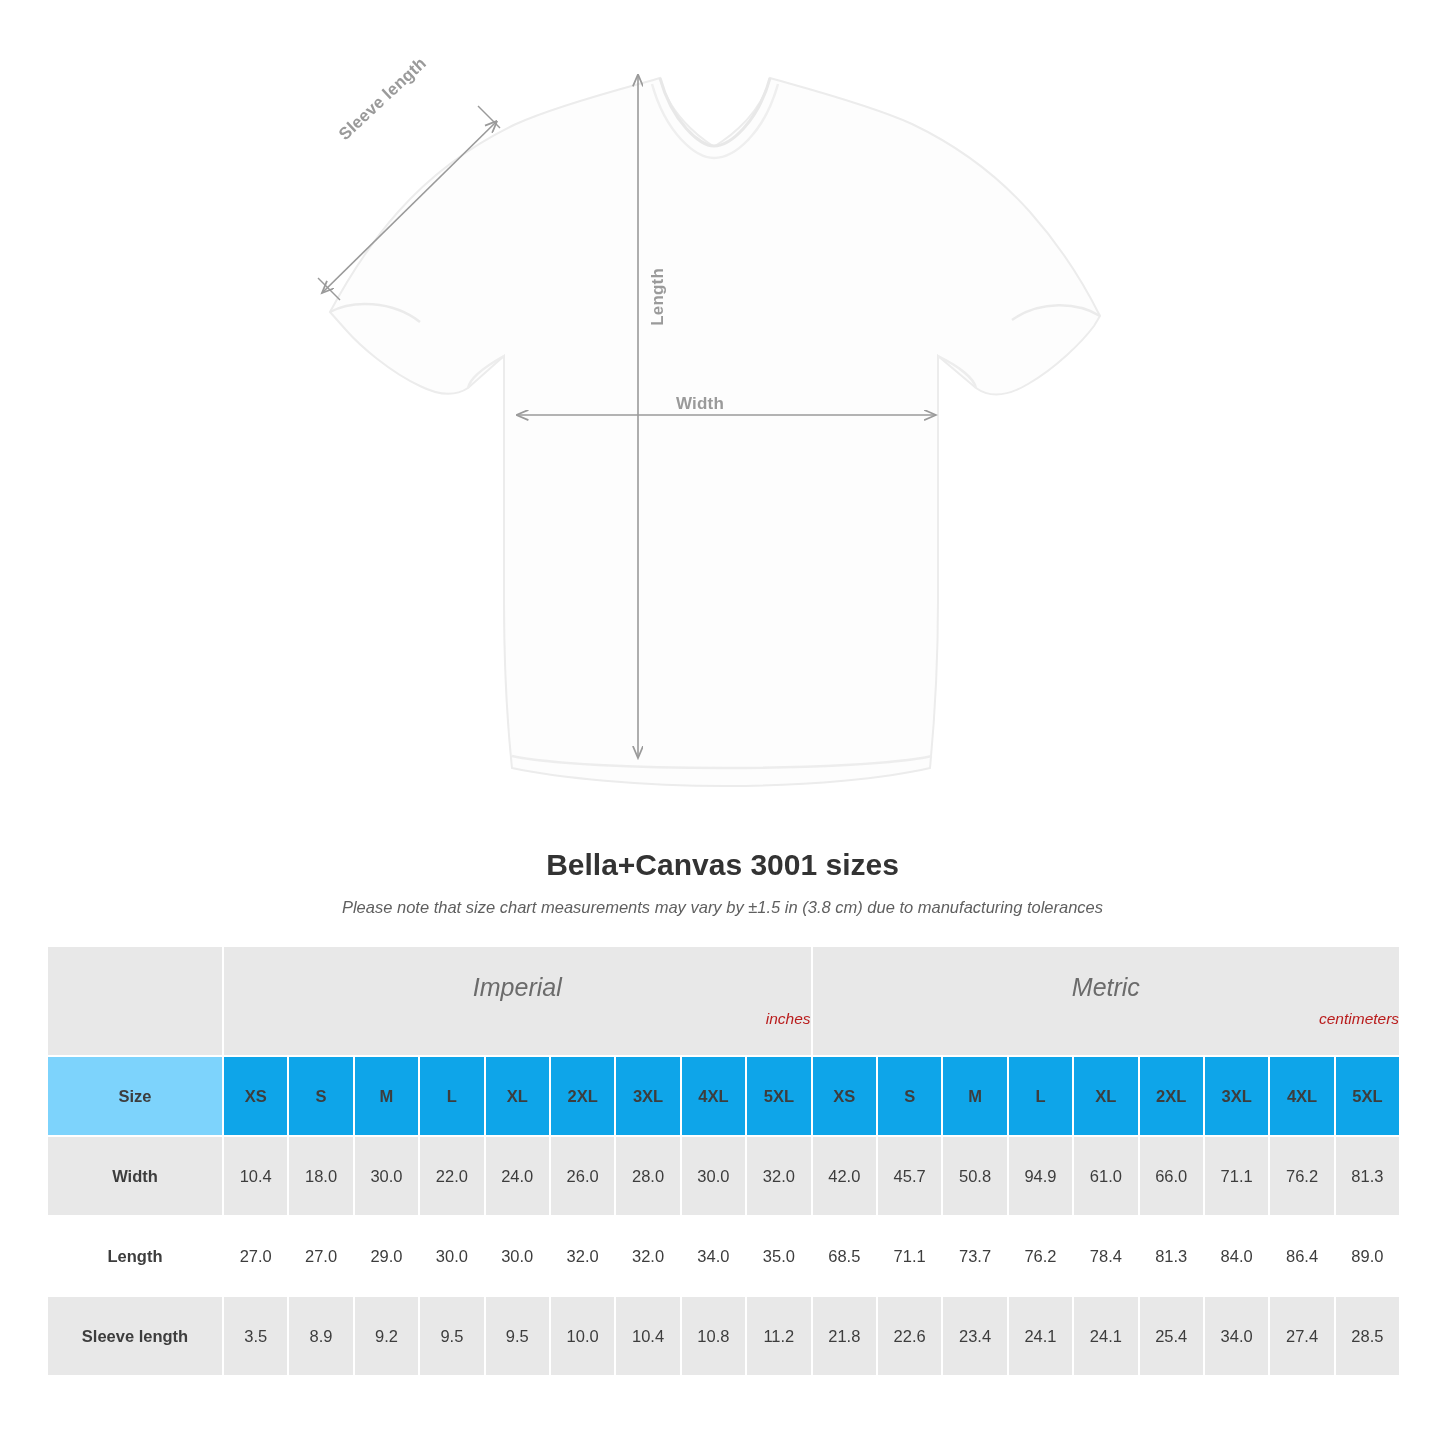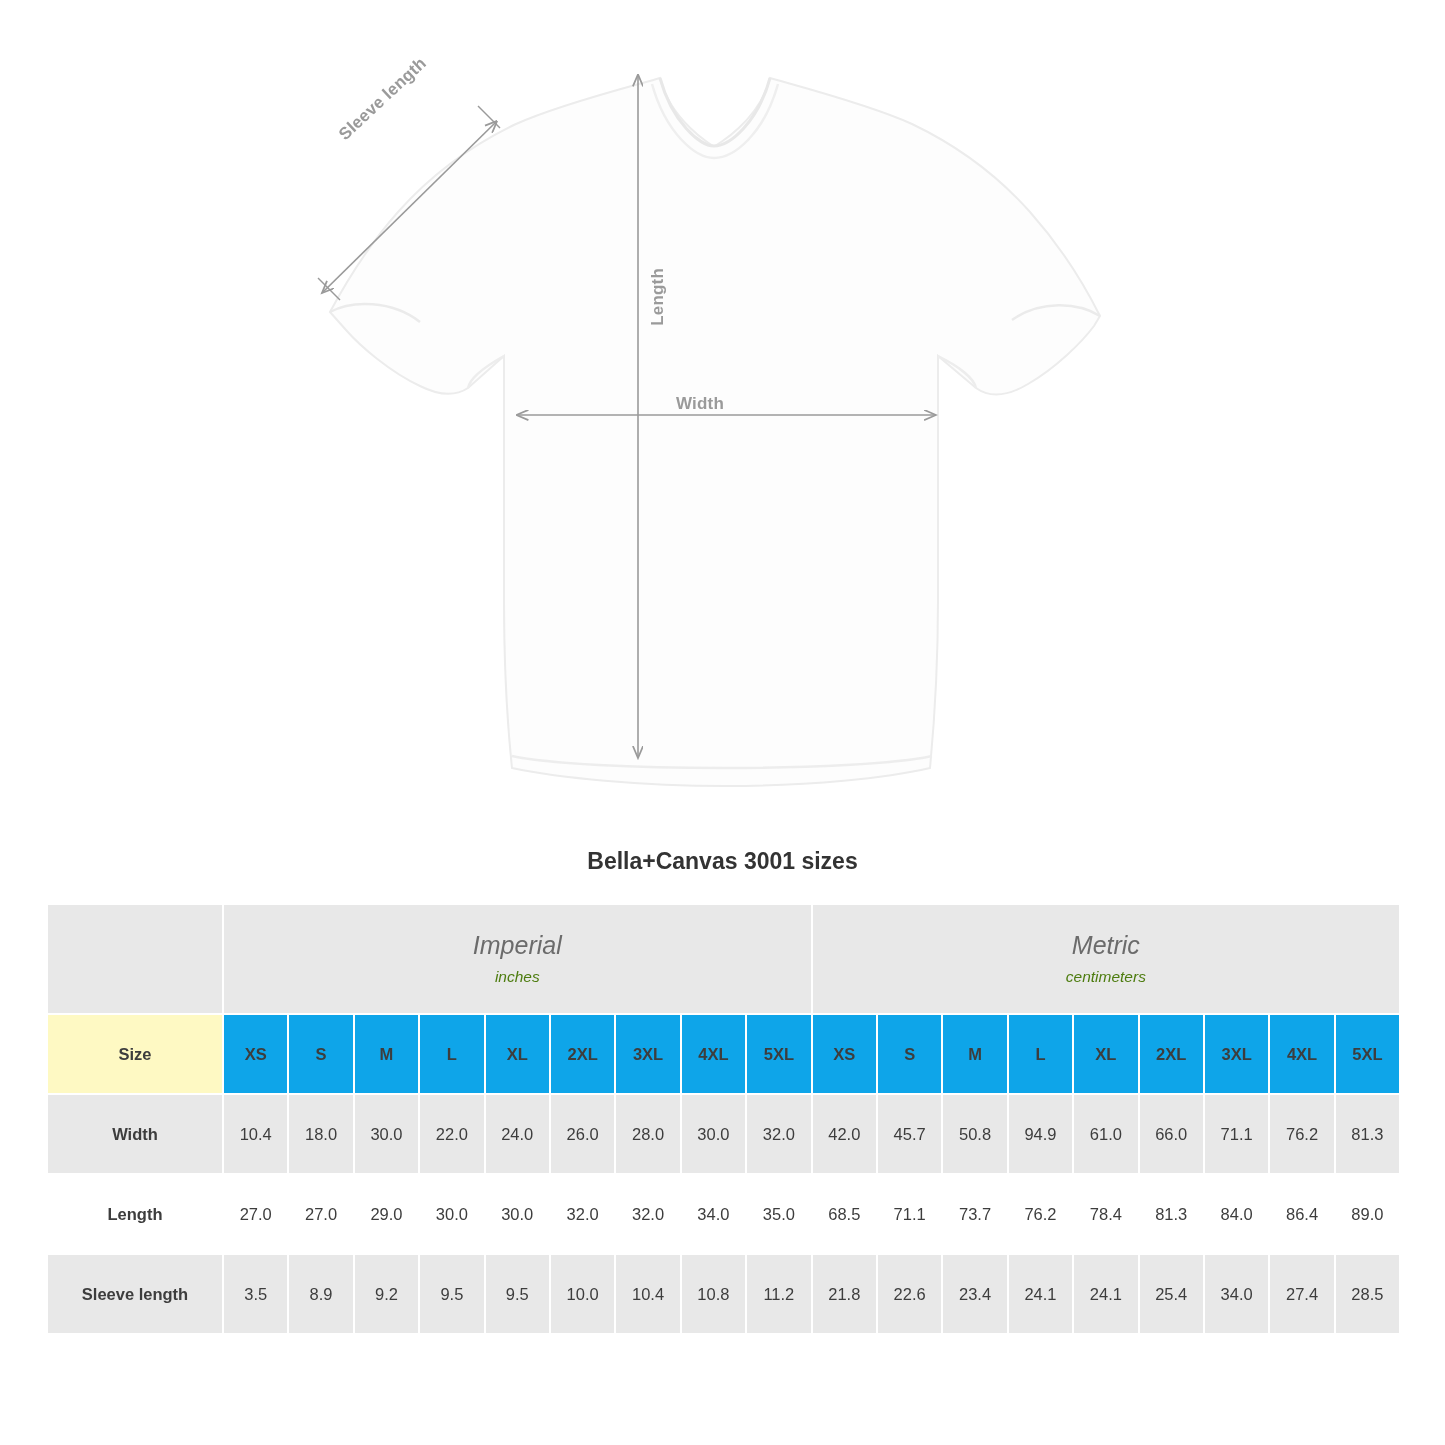--- a/index.html
+++ b/index.html
@@ -49,21 +49,21 @@
     transform: rotate(-43deg);
     transform-origin: left top;
   }
 
   
   .chart-head {
     text-align: center;
     margin-top: 18px;
   }
   .chart-title {
-    font-size: 23px;
+    font-size: 30px;
     font-weight: bold;
     color: #333333;
     margin: 0;
   }
   .chart-note {
     font-size: 16.5px;
     font-style: italic;
     color: #5f5f5f;
     margin-top: 16px;
   }
@@ -93,32 +93,33 @@
   .unit-name {
     font-size: 25px;
     font-style: italic;
     font-weight: normal;
     color: #6b6b6b;
     line-height: 1.1;
   }
   .unit-sub {
     font-size: 15.5px;
     font-style: italic;
-    color: #4d7c0f;
+    color: #b91c1c;
     margin-top: 8px;
+    text-align: right;
   }
   .head-row td {
     background: #0ea5e9;
     height: 78px;
     font-weight: bold;
     font-size: 17px;
     color: #3d3d3d;
   }
   .head-row td.rowhead {
-    background: #fef9c3;
+    background: #7dd3fc;
   }
   .data-row td {
     height: 78px;
   }
   .data-row.shaded td {
     background: #e8e8e8;
   }
   .data-row.plain td {
     background: #ffffff;
   }
@@ -188,20 +189,21 @@
     <line x1="318" y1="278" x2="340" y2="300" stroke="#9a9a9a" stroke-width="1.4"></line>
   </svg>
 
   <div class="dim-label length">Length</div>
   <div class="dim-label width">Width</div>
   <div class="dim-label sleeve">Sleeve length</div>
 </div>
 
 <div class="chart-head">
   <h1 class="chart-title">Bella+Canvas 3001 sizes</h1>
+  <div class="chart-note">Please note that size chart measurements may vary by ±1.5 in (3.8 cm) due to manufacturing tolerances</div>
 </div>
 
 <div class="table-wrap">
   <table class="size-table">
     <colgroup>
       <col class="col-label">
       <col class="col-val">
         <col class="col-val">
         <col class="col-val">
         <col class="col-val">

